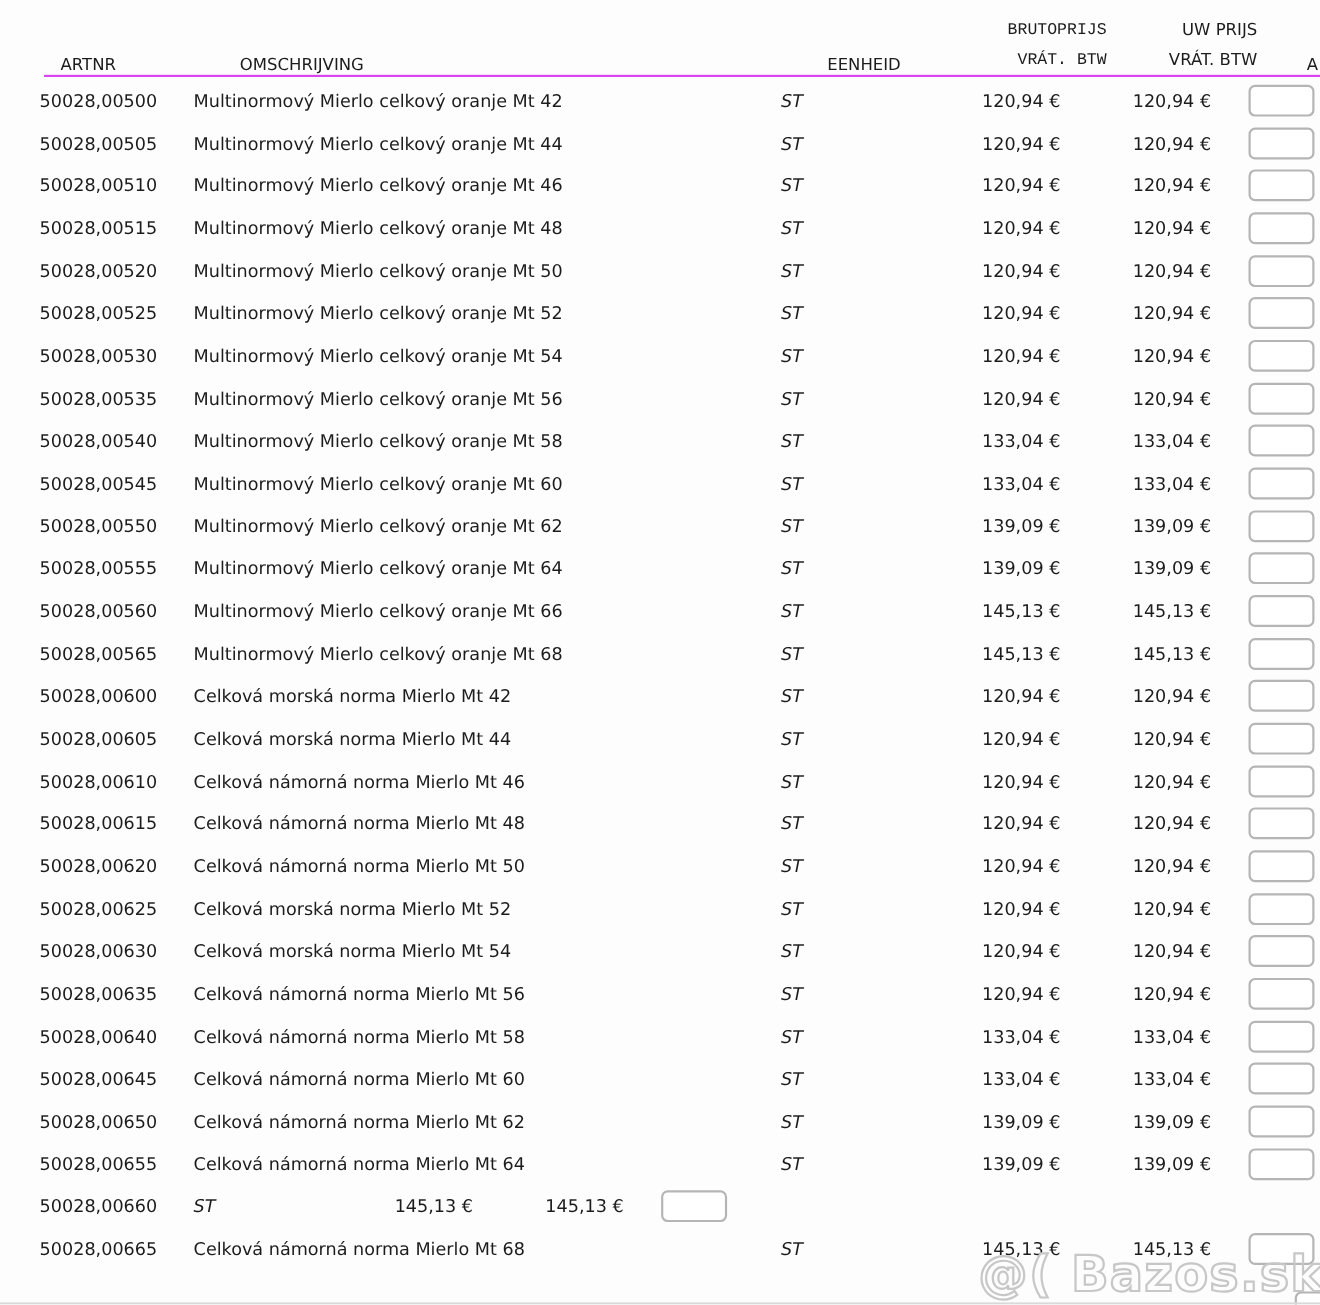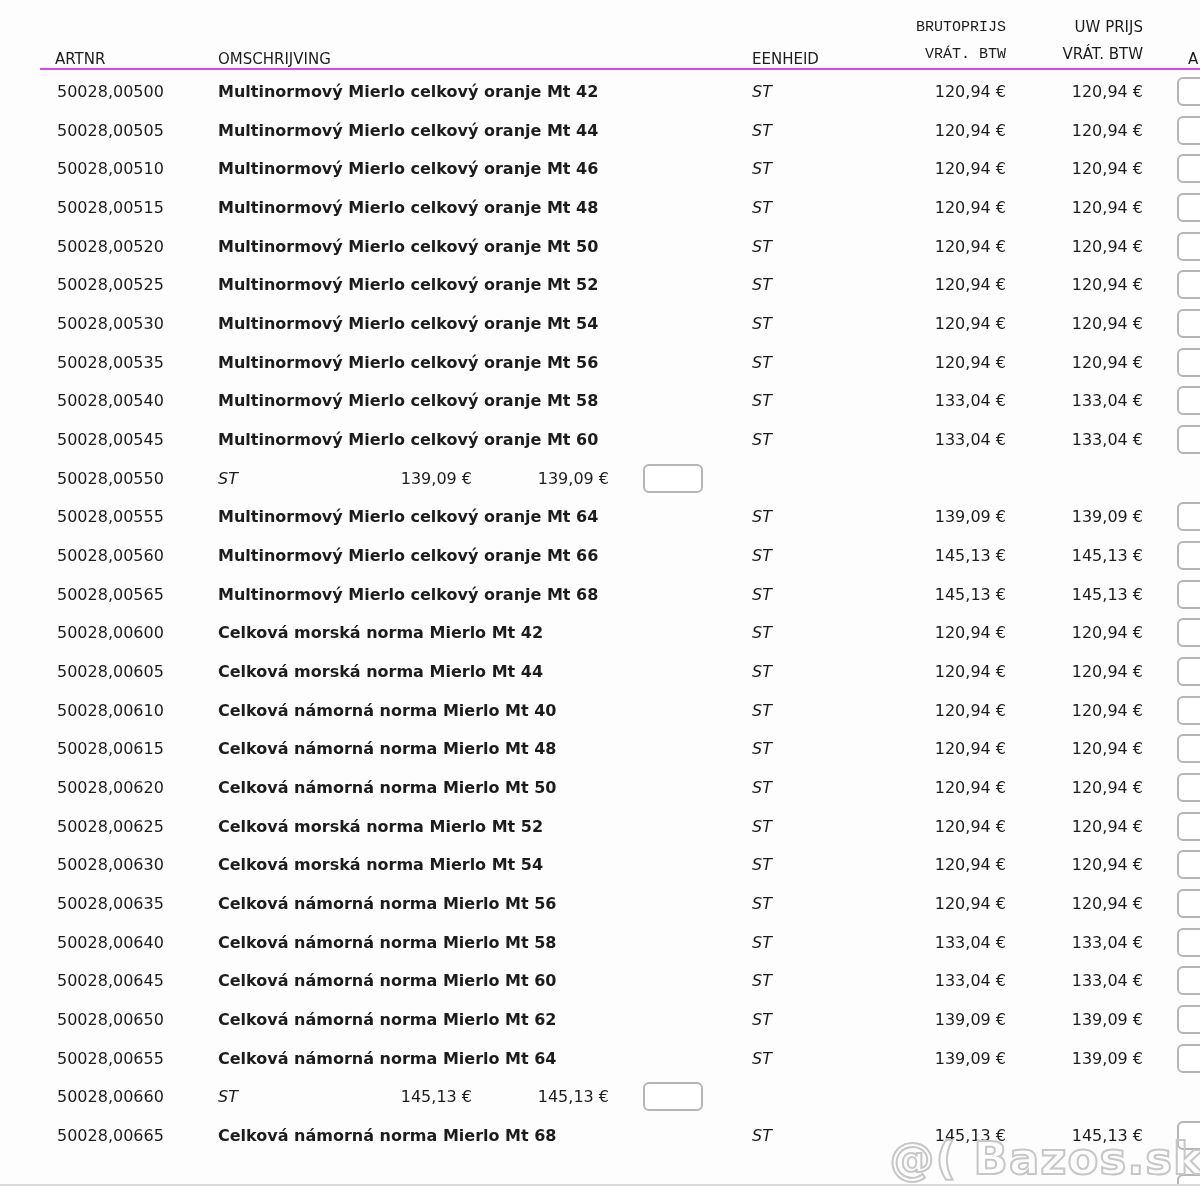--- a/index.html
+++ b/index.html
@@ -30,22 +30,22 @@
   .h-qty    { width: 57px;  padding-left: 45px; }
   
   .tbody { margin-top: 2px; }
   .row {
     display: flex;
     align-items: center;
     height: 38.68px;
     font-size: 16px;
   }
   .c { box-sizing: border-box; }
-  .c-artnr { width: 218px; padding-left: 57px; }
-  .c-desc  { width: 534px; font-weight: bold; }
+  .c-artnr { width: 176px; padding-left: 36px; }
+  .c-desc  { width: 534px; }
   .c-unit  { width: 128px; font-style: italic; }
   .c-brut  { width: 126px; text-align: right; }
   .c-uw    { width: 137px; text-align: right; }
   .c-qty   { width: 57px;  padding-left: 34px; }
   .qty-input {
     width: 60px; height: 29px;
     box-sizing: border-box;
     border: 2px solid #b5b5b5;
     border-radius: 6px;
     background: #ffffff;
@@ -206,20 +206,21 @@
     <div class="c c-unit">ST</div>
     <div class="c c-brut">133,04 €</div>
     <div class="c c-uw">133,04 €</div>
     <div class="c c-qty">
       <input type="text" class="qty-input" style="">
     </div>
   </div>
 
   <div class="row">
     <div class="c c-artnr">50028,00550</div>
+    <div class="c c-desc">Multinormový Mierlo celkový oranje Mt 62</div>
     <div class="c c-unit">ST</div>
     <div class="c c-brut">139,09 €</div>
     <div class="c c-uw">139,09 €</div>
     <div class="c c-qty">
       <input type="text" class="qty-input" style="">
     </div>
   </div>
 
   <div class="row">
     <div class="c c-artnr">50028,00555</div>
@@ -271,21 +272,21 @@
     <div class="c c-unit">ST</div>
     <div class="c c-brut">120,94 €</div>
     <div class="c c-uw">120,94 €</div>
     <div class="c c-qty">
       <input type="text" class="qty-input" style="">
     </div>
   </div>
 
   <div class="row">
     <div class="c c-artnr">50028,00610</div>
-    <div class="c c-desc">Celková námorná norma Mierlo Mt 40</div>
+    <div class="c c-desc">Celková námorná norma Mierlo Mt 46</div>
     <div class="c c-unit">ST</div>
     <div class="c c-brut">120,94 €</div>
     <div class="c c-uw">120,94 €</div>
     <div class="c c-qty">
       <input type="text" class="qty-input" style="">
     </div>
   </div>
 
   <div class="row">
     <div class="c c-artnr">50028,00615</div>

